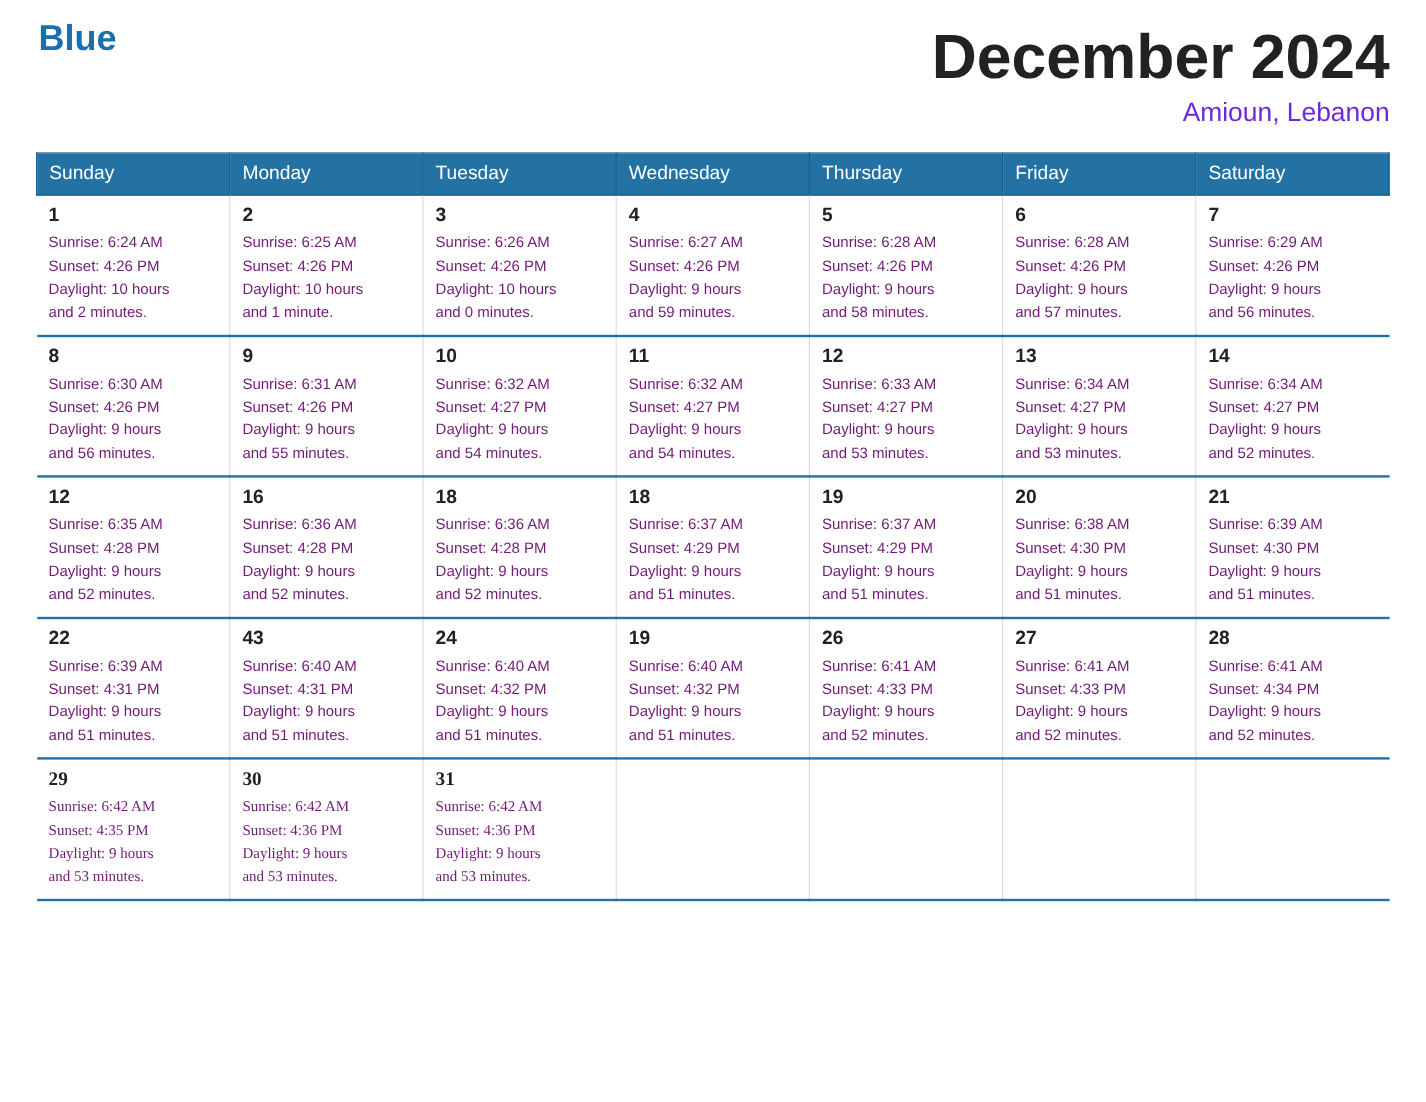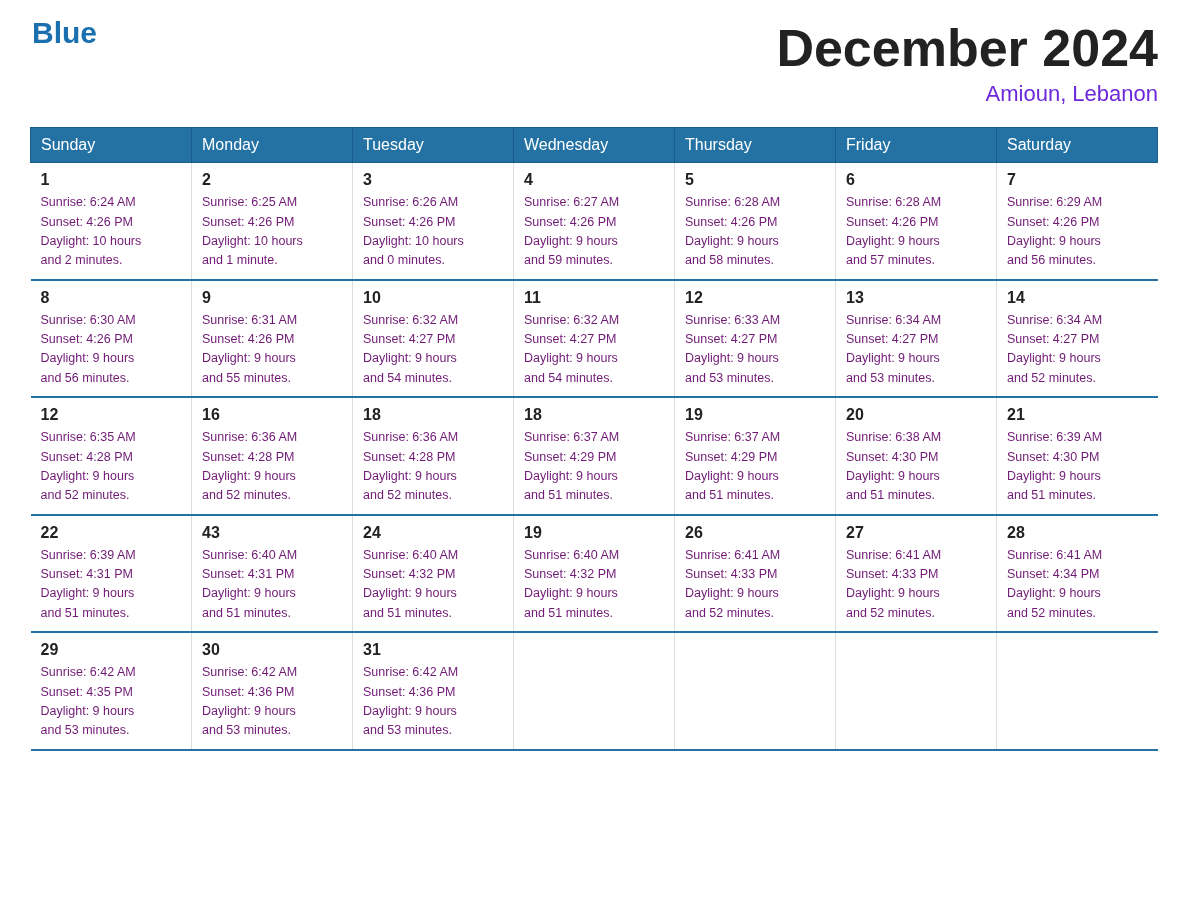--- a/index.html
+++ b/index.html
@@ -67,20 +67,21 @@
       display: block;
       margin-bottom: 4px;
     }
     .day-info {
       font-size: 12.5px;
       line-height: 1.55;
       color: #701a75;
     }
     .last-row td {
       border-bottom: none;
+      font-family: Liberation Serif, serif;
     }
     
     .logo-area {
       display: flex;
       flex-direction: column;
     }
     .logo-line1 {
       display: flex;
       align-items: center;
     }

